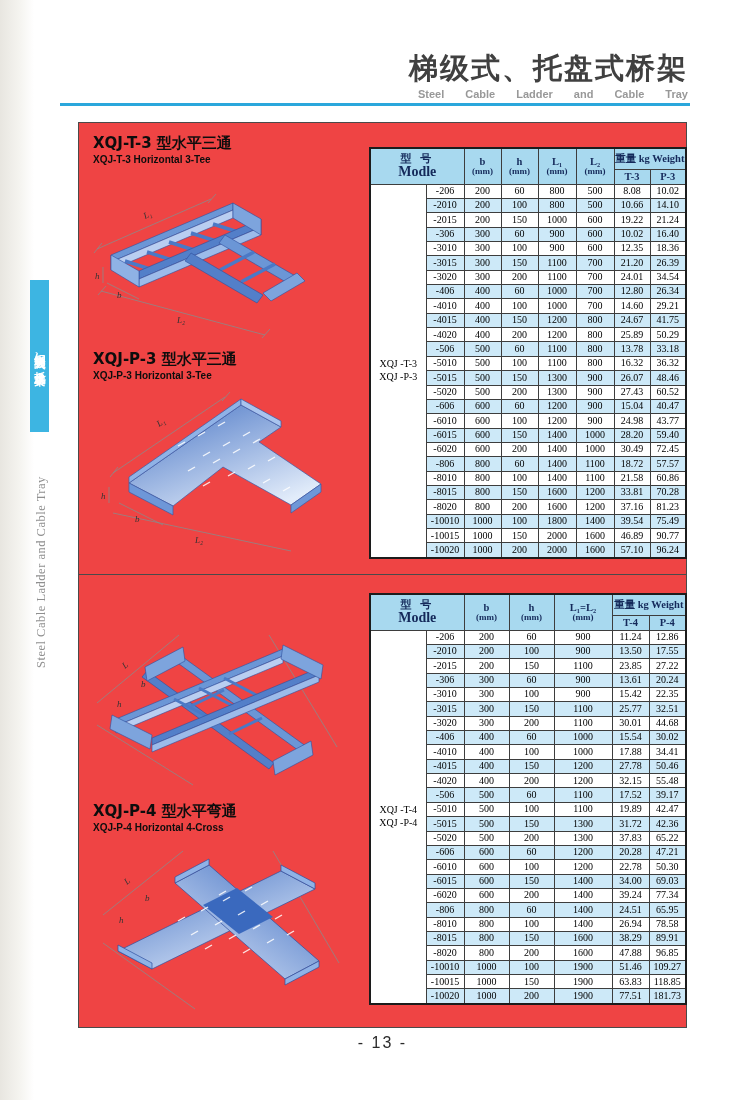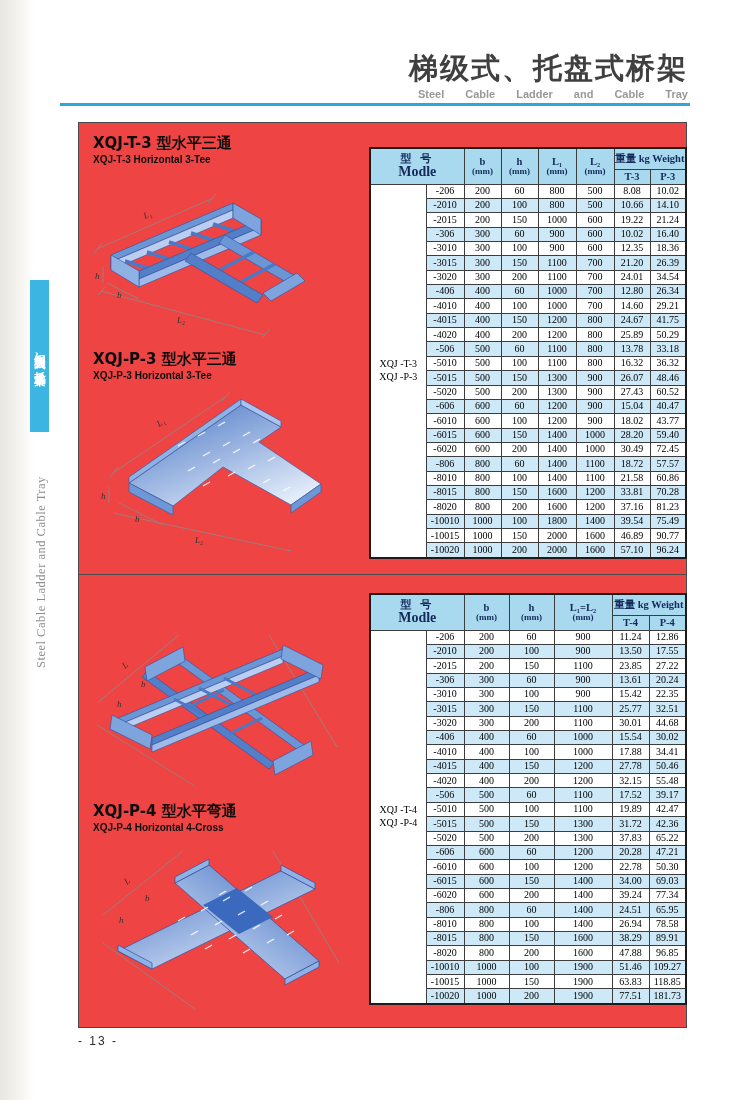--- a/index.html
+++ b/index.html
@@ -64,22 +64,22 @@
   .mh .en{font-size:14px;}
   .colhead .lbl{font-size:10.5px;}
   .colhead .unit{font-size:9px;}
   tr.alt td{background:#cde9f8;}
   td.mcell{background:#fff !important;text-align:left;padding-left:5px;font-size:10px;color:#000;}
   td.mcell div{margin:2px 0;white-space:nowrap;}
   
   svg .dim{font:italic 9px "Liberation Serif",serif;fill:#333;}
   svg .dl{stroke:#8a8a8a;stroke-width:.8;fill:none;}
   
-  .pageno{position:absolute;left:78px;width:609px;top:1034px;text-align:left;
-    font-size:12px;color:#2a2a2a;letter-spacing:2px;}
+  .pageno{position:absolute;left:78px;width:609px;top:1034px;text-align:center;
+    font-size:16px;color:#2a2a2a;letter-spacing:2px;}
 </style>
 </head>
 <body>
 
 <h1 class="hdr-title">梯级式、托盘式桥架</h1>
 <div class="hdr-sub" id="subtitle">
     <span>Steel</span>
     <span>Cable</span>
     <span>Ladder</span>
     <span>and</span>
@@ -384,21 +384,21 @@
               <td>900</td>
               <td>15.04</td>
               <td>40.47</td>
             </tr>
             <tr>
               <td class="sfx">-6010</td>
               <td>600</td>
               <td>100</td>
               <td>1200</td>
               <td>900</td>
-              <td>18.02</td>
+              <td>24.98</td>
               <td>43.77</td>
             </tr>
             <tr class="alt">
               <td class="sfx">-6015</td>
               <td>600</td>
               <td>150</td>
               <td>1400</td>
               <td>1000</td>
               <td>28.20</td>
               <td>59.40</td>

